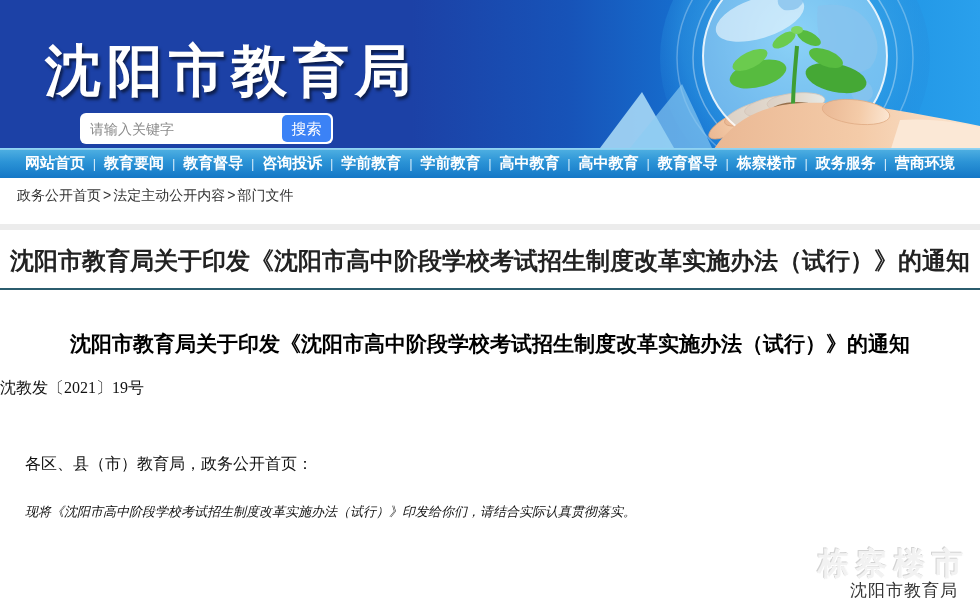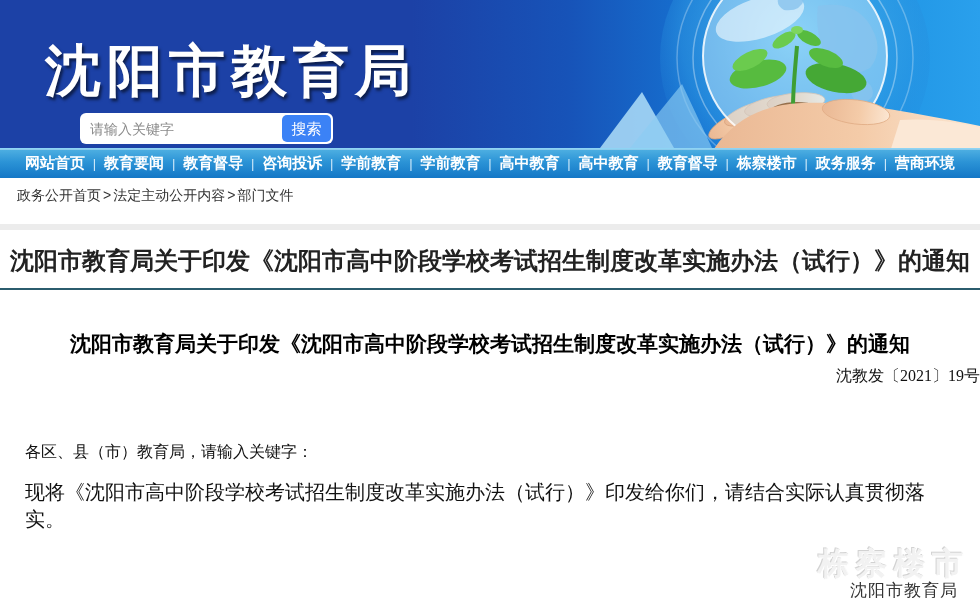--- a/index.html
+++ b/index.html
@@ -65,24 +65,24 @@
   .meta-row { margin-top:15px; text-align:center; font-size:14px; color:#1f3a5f; }
   .meta-row span { margin:0 6px; }
   .meta-link { cursor:pointer; }
   .section-divider { margin-top:11px; height:2px; background:#2b5c6d; }
 
   
   .article { background:#fff; font-family:"Liberation Serif","DejaVu Serif",serif; color:#111; }
   .article-title {
     margin:40px 30px 0 30px; text-align:center; font-size:21px; font-weight:bold; color:#000;
   }
-  .doc-number { margin-top:8px; text-align:right; font-size:16px; color:#111; }
+  .doc-number { margin-top:20px; text-align:left; font-size:16px; color:#111; }
   .article-body { padding:0 25px; }
   .article-body p.p1 { margin-top:55px; font-size:16px; }
-  .article-body p.p2 { margin-top:16px; font-size:20px; }
+  .article-body p.p2 { margin-top:28px; font-size:13px;font-style:italic; }
 
   .watermark {
     position:absolute; right:10px; top:543px;
     font-size:31px; font-weight:bold; letter-spacing:7px; color:#f2f2f2;
     font-family:"Liberation Serif","DejaVu Serif",serif;
     text-shadow:1px 1px 0 #ffffff, -1px -1px 0 #d2d2d2, 0 0 1px #c9c9c9;
     pointer-events:none;
     text-align:center;
   }
   .signature {
@@ -191,21 +191,21 @@
 
   <div class="title-section">
     <div class="page-title">沈阳市教育局关于印发《沈阳市高中阶段学校考试招生制度改革实施办法（试行）》的通知</div>
     <div class="section-divider"></div>
   </div>
 
   <div class="article">
     <div class="article-title">沈阳市教育局关于印发《沈阳市高中阶段学校考试招生制度改革实施办法（试行）》的通知</div>
     <div class="doc-number">沈教发〔2021〕19号</div>
     <div class="article-body">
-      <p class="p1">各区、县（市）教育局，请输入关键字：</p>
+      <p class="p1">各区、县（市）教育局，政务公开首页：</p>
       <p class="p2">现将《沈阳市高中阶段学校考试招生制度改革实施办法（试行）》印发给你们，请结合实际认真贯彻落实。</p>
     </div>
   </div>
 
   <div class="watermark">栋察楼市</div>
   <div class="signature">沈阳市教育局</div>
 
 </div>
 
 </body></html>

